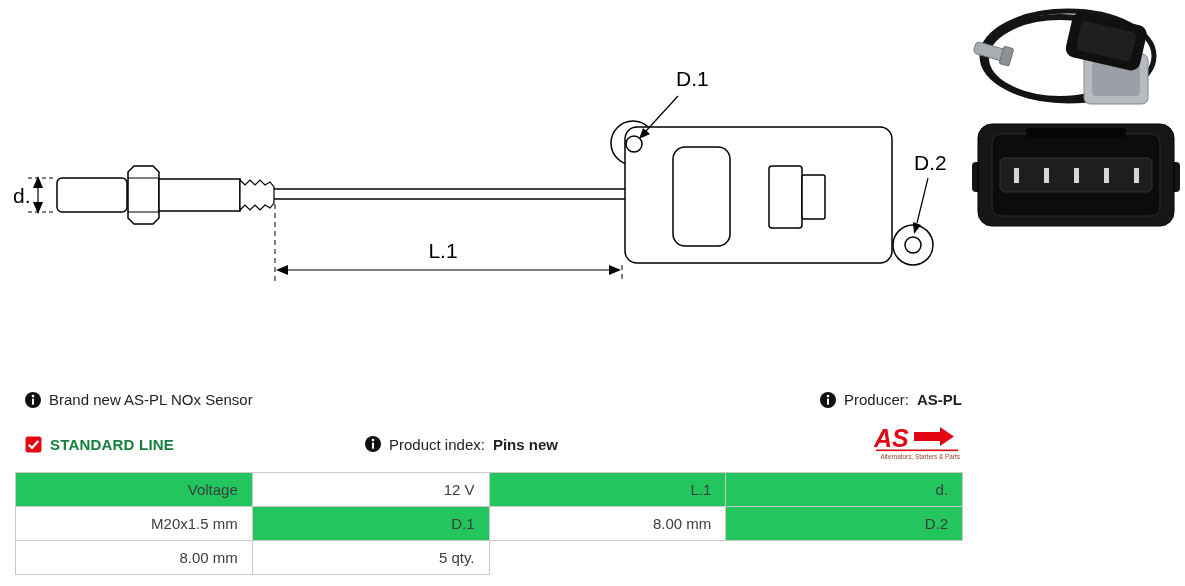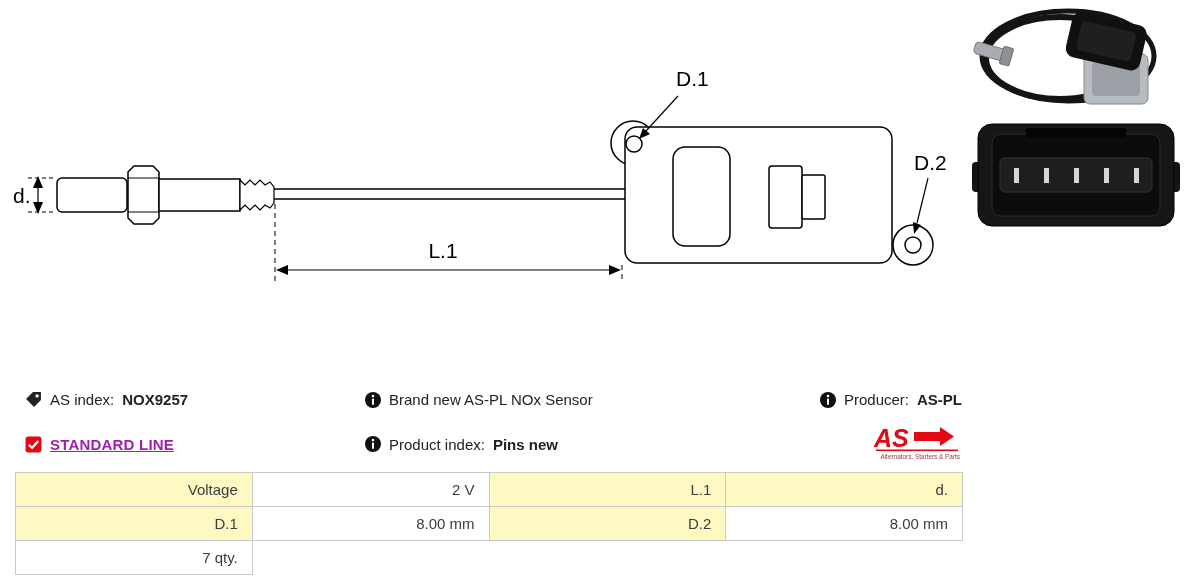--- a/index.html
+++ b/index.html
@@ -9,30 +9,30 @@
   .photo{position:absolute;display:block;}
   .photo1{left:972px;top:6px;}
   .photo2{left:972px;top:118px;}
   .info-row{position:absolute;left:25px;width:937px;display:grid;
             grid-template-columns:340px 1fr auto;align-items:center;font-size:15px;}
   .row1{top:391px;}
   .row2{top:426px;}
   .cell{display:flex;align-items:center;gap:8px;white-space:nowrap;}
   .cell.right{justify-content:flex-end;margin-left:13px;}
   .val{font-weight:bold;}
-  .standard{color:#a21caf;font-weight:bold;letter-spacing:.2px;text-decoration:underline;}
+  .standard{color:#15803d;font-weight:bold;letter-spacing:.2px;}
   .icn{flex:0 0 auto;display:inline-block;}
   .logo-cell{align-self:start;text-align:left;}
   .spec-table{position:absolute;left:15px;top:472px;width:947px;display:grid;
               grid-template-columns:1fr 1fr 1fr 1fr;font-size:15px;color:#3d3d3d;
               border-top:1px solid #c9c9c9;border-left:1px solid #c9c9c9;}
   .spec-cell{height:33px;line-height:33px;padding:0 14px;text-align:right;
              background:#fff;border-right:1px solid #c9c9c9;border-bottom:1px solid #c9c9c9;
              overflow:hidden;}
-  .spec-cell.lab{background:#fef9c3;}
+  .spec-cell.lab{background:#22c55e;}
 </style>
 </head>
 <body>
 
 <div class="page">
 
   <svg class="drawing" width="965" height="345" viewBox="0 0 965 345">
     <g stroke="#000" fill="none">
 
       <line x1="28" y1="178" x2="54" y2="178" stroke-width="1" stroke-dasharray="4 3"></line>
@@ -114,28 +114,20 @@
       <rect x="42" y="50" width="5" height="15"></rect>
       <rect x="72" y="50" width="5" height="15"></rect>
       <rect x="102" y="50" width="5" height="15"></rect>
       <rect x="132" y="50" width="5" height="15"></rect>
       <rect x="162" y="50" width="5" height="15"></rect>
     </g>
   </svg>
 
   <div class="info-row row1">
     <div class="cell">
-      <svg class="icn" width="17" height="17" viewBox="0 0 16 16">
-        <path d="M15,1 L7.5,1 L1,7.5 L8.5,15 L15,8.5 Z" fill="#222"></path>
-        <circle cx="11.4" cy="4.6" r="1.6" fill="#fff"></circle>
-      </svg>
-      <span>AS index:</span>
-      <span class="val">NOX9257</span>
-    </div>
-    <div class="cell">
       <svg class="icn" width="16" height="16" viewBox="0 0 16 16">
         <circle cx="8" cy="8" r="8" fill="#111"></circle>
         <rect x="7" y="6.7" width="2" height="6" fill="#fff"></rect>
         <circle cx="8" cy="4.1" r="1.3" fill="#fff"></circle>
       </svg>
       <span>Brand new AS-PL NOx Sensor</span>
     </div>
     <div class="cell right">
       <svg class="icn" width="16" height="16" viewBox="0 0 16 16">
         <circle cx="8" cy="8" r="8" fill="#111"></circle>
@@ -169,25 +161,26 @@
         <text x="0" y="21" font-family="Liberation Sans, sans-serif" font-size="25" font-weight="bold" font-style="italic" fill="#e30613">AS</text>
         <polygon points="40,6 66,6 66,1 80,10.5 66,20 66,15 40,15" fill="#e30613"></polygon>
         <rect x="2" y="23.5" width="82" height="1.6" fill="#e30613"></rect>
         <text x="86" y="33" text-anchor="end" font-family="Liberation Sans, sans-serif" font-size="6.4" fill="#9b3b3b">Alternators, Starters &amp; Parts</text>
       </svg>
     </div>
   </div>
 
   <div class="spec-table">
     <div class="spec-cell lab">Voltage</div>
-    <div class="spec-cell">2 V</div>
+    <div class="spec-cell">12 V</div>
     <div class="spec-cell lab">L.1</div>
 
     <div class="spec-cell lab">d.</div>
+    <div class="spec-cell">M20x1.5 mm</div>
     <div class="spec-cell lab">D.1</div>
     <div class="spec-cell">8.00 mm</div>
 
     <div class="spec-cell lab">D.2</div>
     <div class="spec-cell">8.00 mm</div>
-    <div class="spec-cell">7 qty.</div>
+    <div class="spec-cell">5 qty.</div>
   </div>
 
 </div>
 
 </body></html>

